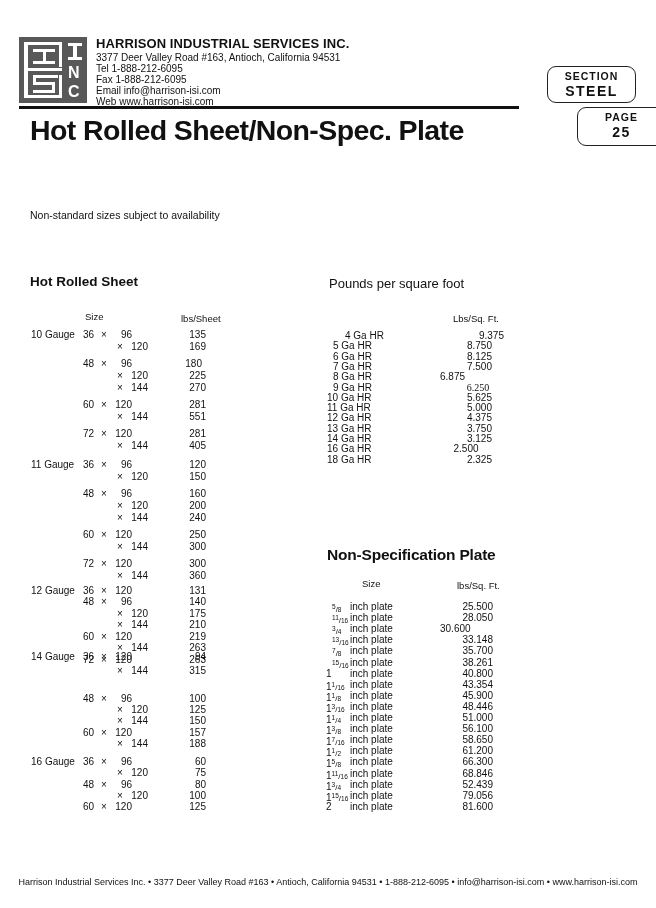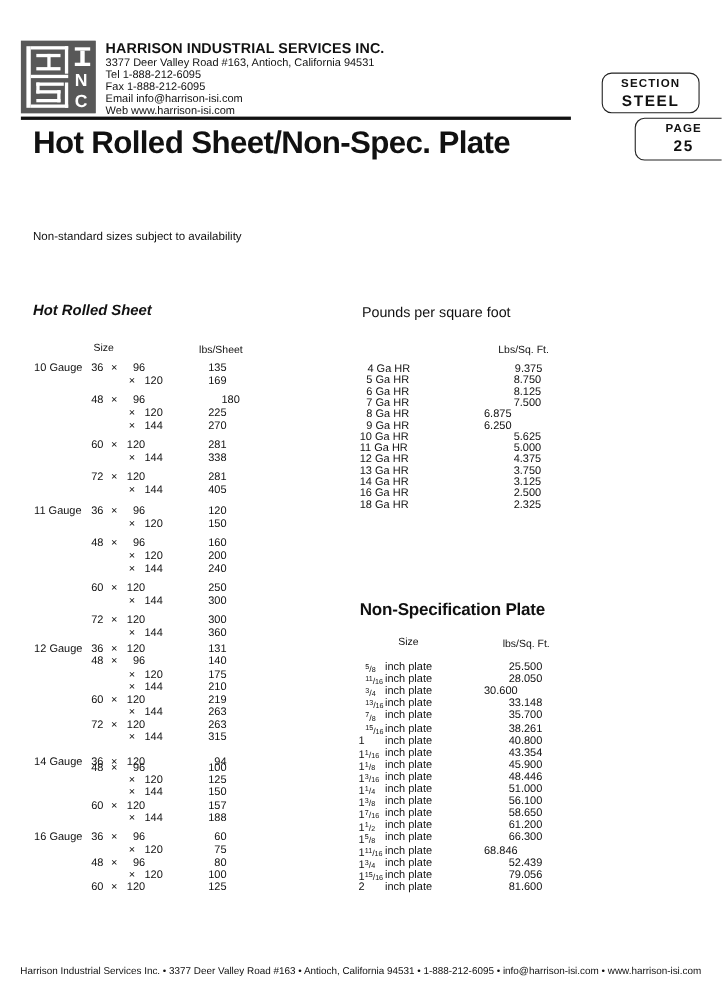--- a/index.html
+++ b/index.html
@@ -10,21 +10,21 @@
   .logo { left:19px; top:37px; width:68px; height:66px; background:#585858; }
   .logo svg { display:block; }
   .company { left:96px; top:36px; font-weight:bold; font-size:13px; letter-spacing:0.1px; }
   .addr { left:96px; font-size:10px; line-height:11px; }
   .rule { left:19px; top:106px; width:500px; height:3px; background:#111; }
   .box { border:1.5px solid #222; border-radius:9px; text-align:center; font-weight:bold; }
   .box .lbl { font-size:10.5px; letter-spacing:1px; }
   .box .val { font-size:14px; letter-spacing:1.5px; margin-top:1px; }
   .title { left:30px; top:114px; font-weight:bold; font-size:28.5px; letter-spacing:-0.6px; white-space:nowrap; }
   .note { left:30px; top:209px; font-size:10.5px; }
-  .h2 { font-weight:bold; font-size:13.5px;font-style:italic; }
+  .h2 { font-weight:bold; font-size:13.5px; }
   .h2big { font-weight:bold; font-size:15.5px; letter-spacing:-0.2px; }
   .sub { font-size:13px; }
   .colh { font-size:9.5px; }
   .t { font-size:10px; line-height:11.2px; }
   .row { position:absolute; height:11px; white-space:nowrap; }
   .gauge { position:absolute; font-size:10px; }
   .sz1 { position:absolute; width:38px; text-align:right; }
   .x { position:absolute; }
   .sz2 { position:absolute; width:24px; text-align:right; }
   .lb { position:absolute; width:30px; text-align:right; }
@@ -98,42 +98,42 @@
     </div>
     <div class="row t" style="left:0;top:341px;width:260px;">
       <span class="x" style="left:117px;">×</span>
       <span class="sz2" style="left:124px;">120</span>
       <span class="lb" style="left:176px;">169</span>
     </div>
     <div class="row t" style="left:0;top:358px;width:260px;">
       <span class="sz1" style="left:56px;width:38px;">48</span>
       <span class="x" style="left:101px;">×</span>
       <span class="sz2" style="left:108px;">96</span>
-      <span class="lb" style="left:188px;">180</span>
+      <span class="lb" style="left:172px;">180</span>
     </div>
     <div class="row t" style="left:0;top:370px;width:260px;">
       <span class="x" style="left:117px;">×</span>
       <span class="sz2" style="left:124px;">120</span>
       <span class="lb" style="left:176px;">225</span>
     </div>
     <div class="row t" style="left:0;top:382px;width:260px;">
       <span class="x" style="left:117px;">×</span>
       <span class="sz2" style="left:124px;">144</span>
       <span class="lb" style="left:176px;">270</span>
     </div>
     <div class="row t" style="left:0;top:399px;width:260px;">
       <span class="sz1" style="left:56px;width:38px;">60</span>
       <span class="x" style="left:101px;">×</span>
       <span class="sz2" style="left:108px;">120</span>
       <span class="lb" style="left:176px;">281</span>
     </div>
     <div class="row t" style="left:0;top:411px;width:260px;">
       <span class="x" style="left:117px;">×</span>
       <span class="sz2" style="left:124px;">144</span>
-      <span class="lb" style="left:176px;">338</span>
+      <span class="lb" style="left:176px;">551</span>
     </div>
     <div class="row t" style="left:0;top:428px;width:260px;">
       <span class="sz1" style="left:56px;width:38px;">72</span>
       <span class="x" style="left:101px;">×</span>
       <span class="sz2" style="left:108px;">120</span>
       <span class="lb" style="left:176px;">281</span>
     </div>
     <div class="row t" style="left:0;top:440px;width:260px;">
       <span class="x" style="left:117px;">×</span>
       <span class="sz2" style="left:124px;">144</span>
@@ -227,21 +227,21 @@
       <span class="sz1" style="left:56px;width:38px;">72</span>
       <span class="x" style="left:101px;">×</span>
       <span class="sz2" style="left:108px;">120</span>
       <span class="lb" style="left:176px;">263</span>
     </div>
     <div class="row t" style="left:0;top:665px;width:260px;">
       <span class="x" style="left:117px;">×</span>
       <span class="sz2" style="left:124px;">144</span>
       <span class="lb" style="left:176px;">315</span>
     </div>
-    <div class="row t" style="left:0;top:687px;width:260px;padding-left:29px;">
+    <div class="row t" style="left:0;top:651px;width:260px;padding-left:29px;">
       <span class="gauge" style="left:31px;">14 Gauge</span>
       <span class="sz1" style="left:56px;width:38px;">36</span>
       <span class="x" style="left:101px;">×</span>
       <span class="sz2" style="left:108px;">120</span>
       <span class="lb" style="left:176px;">94</span>
     </div>
     <div class="row t" style="left:0;top:693px;width:260px;">
       <span class="sz1" style="left:56px;width:38px;">48</span>
       <span class="x" style="left:101px;">×</span>
       <span class="sz2" style="left:108px;">96</span>
@@ -295,21 +295,21 @@
       <span class="sz1" style="left:56px;width:38px;">60</span>
       <span class="x" style="left:101px;">×</span>
       <span class="sz2" style="left:108px;">120</span>
       <span class="lb" style="left:176px;">125</span>
     </div>
   </div>
 
 <div class="abs sub" style="left:329px;top:276px">Pounds per square foot</div>
 <div class="abs colh" style="left:453px;top:313px">Lbs/Sq. Ft.</div>
 <div id="psf-table">
-    <div class="row t" style="left:1px;top:330px;width:520px;">
+    <div class="row t" style="left:12px;top:330px;width:520px;">
       <span style="position:absolute;left:333px;">4 Ga HR</span>
       <span style="position:absolute;left:440px;width:52px;text-align:right;">9.375</span>
     </div>
     <div class="row t" style="left:0;top:340.3px;width:520px;">
       <span style="position:absolute;left:333px;">5 Ga HR</span>
       <span style="position:absolute;left:440px;width:52px;text-align:right;">8.750</span>
     </div>
     <div class="row t" style="left:0;top:350.6px;width:520px;">
       <span style="position:absolute;left:333px;">6 Ga HR</span>
       <span style="position:absolute;left:440px;width:52px;text-align:right;">8.125</span>
@@ -317,21 +317,21 @@
     <div class="row t" style="left:0;top:360.9px;width:520px;">
       <span style="position:absolute;left:333px;">7 Ga HR</span>
       <span style="position:absolute;left:440px;width:52px;text-align:right;">7.500</span>
     </div>
     <div class="row t" style="left:0;top:371.2px;width:520px;">
       <span style="position:absolute;left:333px;">8 Ga HR</span>
       <span style="position:absolute;left:440px;width:52px;">6.875</span>
     </div>
     <div class="row t" style="left:0;top:381.5px;width:520px;">
       <span style="position:absolute;left:333px;">9 Ga HR</span>
-      <span style="position:absolute;left:440px;width:52px;text-align:left;">6.250</span>
+      <span style="position:absolute;left:452px;width:52px;text-align:center;font-family:Liberation Serif, serif;">6.250</span>
     </div>
     <div class="row t" style="left:0;top:391.8px;width:520px;">
       <span style="position:absolute;left:327px;">10 Ga HR</span>
       <span style="position:absolute;left:440px;width:52px;text-align:right;">5.625</span>
     </div>
     <div class="row t" style="left:0;top:402.1px;width:520px;">
       <span style="position:absolute;left:327px;">11 Ga HR</span>
       <span style="position:absolute;left:440px;width:52px;text-align:right;">5.000</span>
     </div>
     <div class="row t" style="left:0;top:412.4px;width:520px;">
@@ -341,21 +341,21 @@
     <div class="row t" style="left:0;top:422.7px;width:520px;">
       <span style="position:absolute;left:327px;">13 Ga HR</span>
       <span style="position:absolute;left:440px;width:52px;text-align:right;">3.750</span>
     </div>
     <div class="row t" style="left:0;top:433px;width:520px;text-decoration:underline;">
       <span style="position:absolute;left:327px;">14 Ga HR</span>
       <span style="position:absolute;left:440px;width:52px;text-align:right;">3.125</span>
     </div>
     <div class="row t" style="left:0;top:443.3px;width:520px;">
       <span style="position:absolute;left:327px;">16 Ga HR</span>
-      <span style="position:absolute;left:440px;width:52px;text-align:right;">2.500</span>
+      <span style="position:absolute;left:440px;width:52px;text-align:center;">2.500</span>
     </div>
     <div class="row t" style="left:0;top:453.6px;width:520px;">
       <span style="position:absolute;left:327px;">18 Ga HR</span>
       <span style="position:absolute;left:440px;width:52px;text-align:right;">2.325</span>
     </div>
   </div>
 
 <div class="abs h2big" style="left:327px;top:546px">Non-Specification Plate</div>
 <div class="abs colh" style="left:362px;top:578px">Size</div>
 <div class="abs colh" style="left:457px;top:580px">lbs/Sq. Ft.</div>
@@ -431,21 +431,21 @@
       <span style="position:absolute;left:440px;width:53px;text-align:right;">61.200</span>
     </div>
     <div class="row t" style="left:0;top:756.4px;width:520px;">
       <span style="position:absolute;left:326px;width:40px;"><span>1</span><span><sup class="f">5</sup><span class="f" style="font-size:8px;">/</span><sub class="f">8</sub></span></span>
       <span style="position:absolute;left:350px;">inch plate</span>
       <span style="position:absolute;left:440px;width:53px;text-align:right;">66.300</span>
     </div>
     <div class="row t" style="left:0;top:767.5px;width:520px;">
       <span style="position:absolute;left:326px;width:40px;"><span>1</span><span><sup class="f">11</sup><span class="f" style="font-size:8px;">/</span><sub class="f">16</sub></span></span>
       <span style="position:absolute;left:350px;">inch plate</span>
-      <span style="position:absolute;left:440px;width:53px;">68.846</span>
+      <span style="position:absolute;left:440px;width:53px;text-align:right;">68.846</span>
     </div>
     <div class="row t" style="left:0;top:778.6px;width:520px;">
       <span style="position:absolute;left:326px;width:40px;"><span>1</span><span><sup class="f">3</sup><span class="f" style="font-size:8px;">/</span><sub class="f">4</sub></span></span>
       <span style="position:absolute;left:350px;">inch plate</span>
       <span style="position:absolute;left:440px;width:53px;text-align:right;">52.439</span>
     </div>
     <div class="row t" style="left:0;top:789.7px;width:520px;">
       <span style="position:absolute;left:326px;width:40px;"><span>1</span><span><sup class="f">15</sup><span class="f" style="font-size:8px;">/</span><sub class="f">16</sub></span></span>
       <span style="position:absolute;left:350px;">inch plate</span>
       <span style="position:absolute;left:440px;width:53px;text-align:right;">79.056</span>

